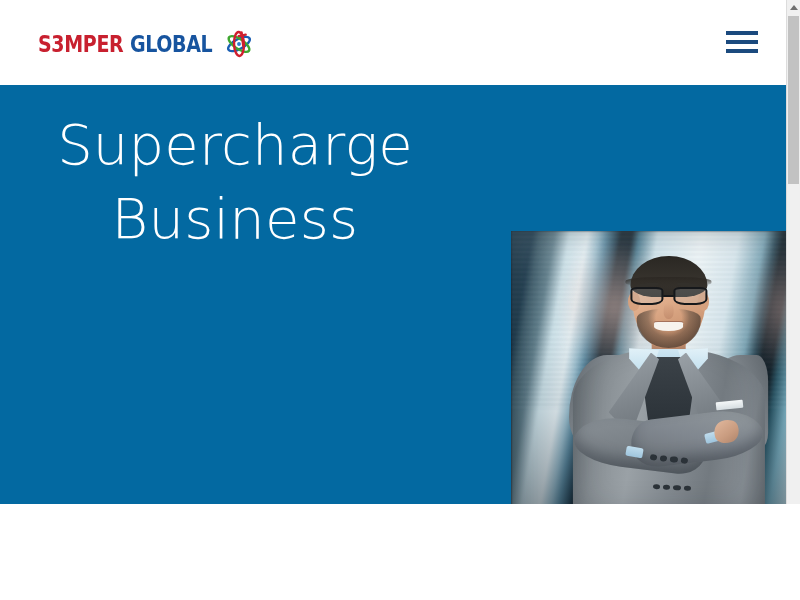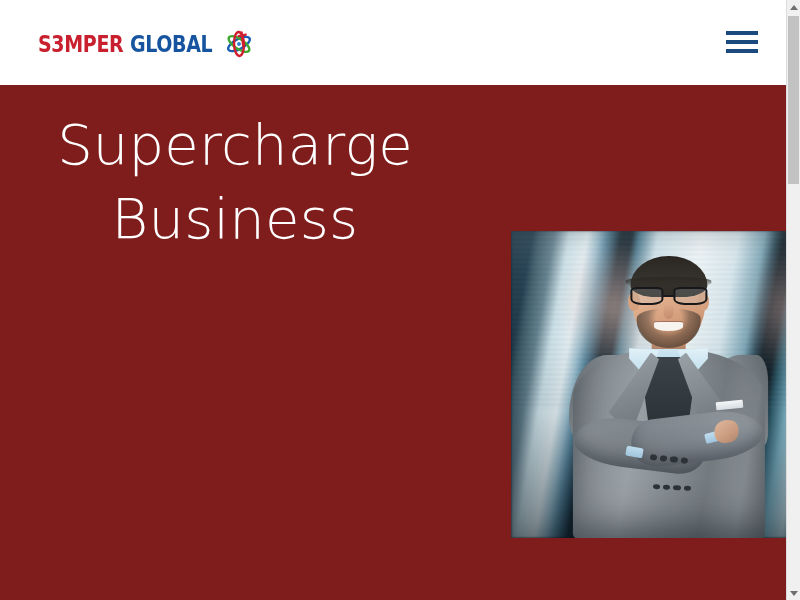--- a/index.html
+++ b/index.html
@@ -5,21 +5,21 @@
 <style>
   html, body {
     margin: 0; padding: 0;
     width: 800px; height: 600px;
     overflow: hidden;
     font-family: "DejaVu Sans", sans-serif;
     background: #ffffff;
   }
   #page {
     position: relative;
-    width: 800px; height: 600px;
+    width: 800px; height: 504px;
     overflow: hidden;
   }
   
   #viewport {
     position: absolute;
     left: 0; top: 0;
     width: 786px; height: 600px;
     overflow: hidden;
     background: #ffffff;
   }
@@ -72,21 +72,21 @@
     width: 100%;
     height: 4px;
     background: #1b4a7e;
     border-radius: 0;
   }
   
   #hero {
     position: absolute;
     left: 0; top: 85px;
     width: 786px; height: 515px;
-    background: #7f1d1d;
+    background: #0369a1;
     overflow: hidden;
   }
   #hero-text-col {
     position: absolute;
     left: 0; top: 0;
     width: 470px; height: 515px;
   }
   #hero-heading {
     position: absolute;
     left: 0; top: 23px;

